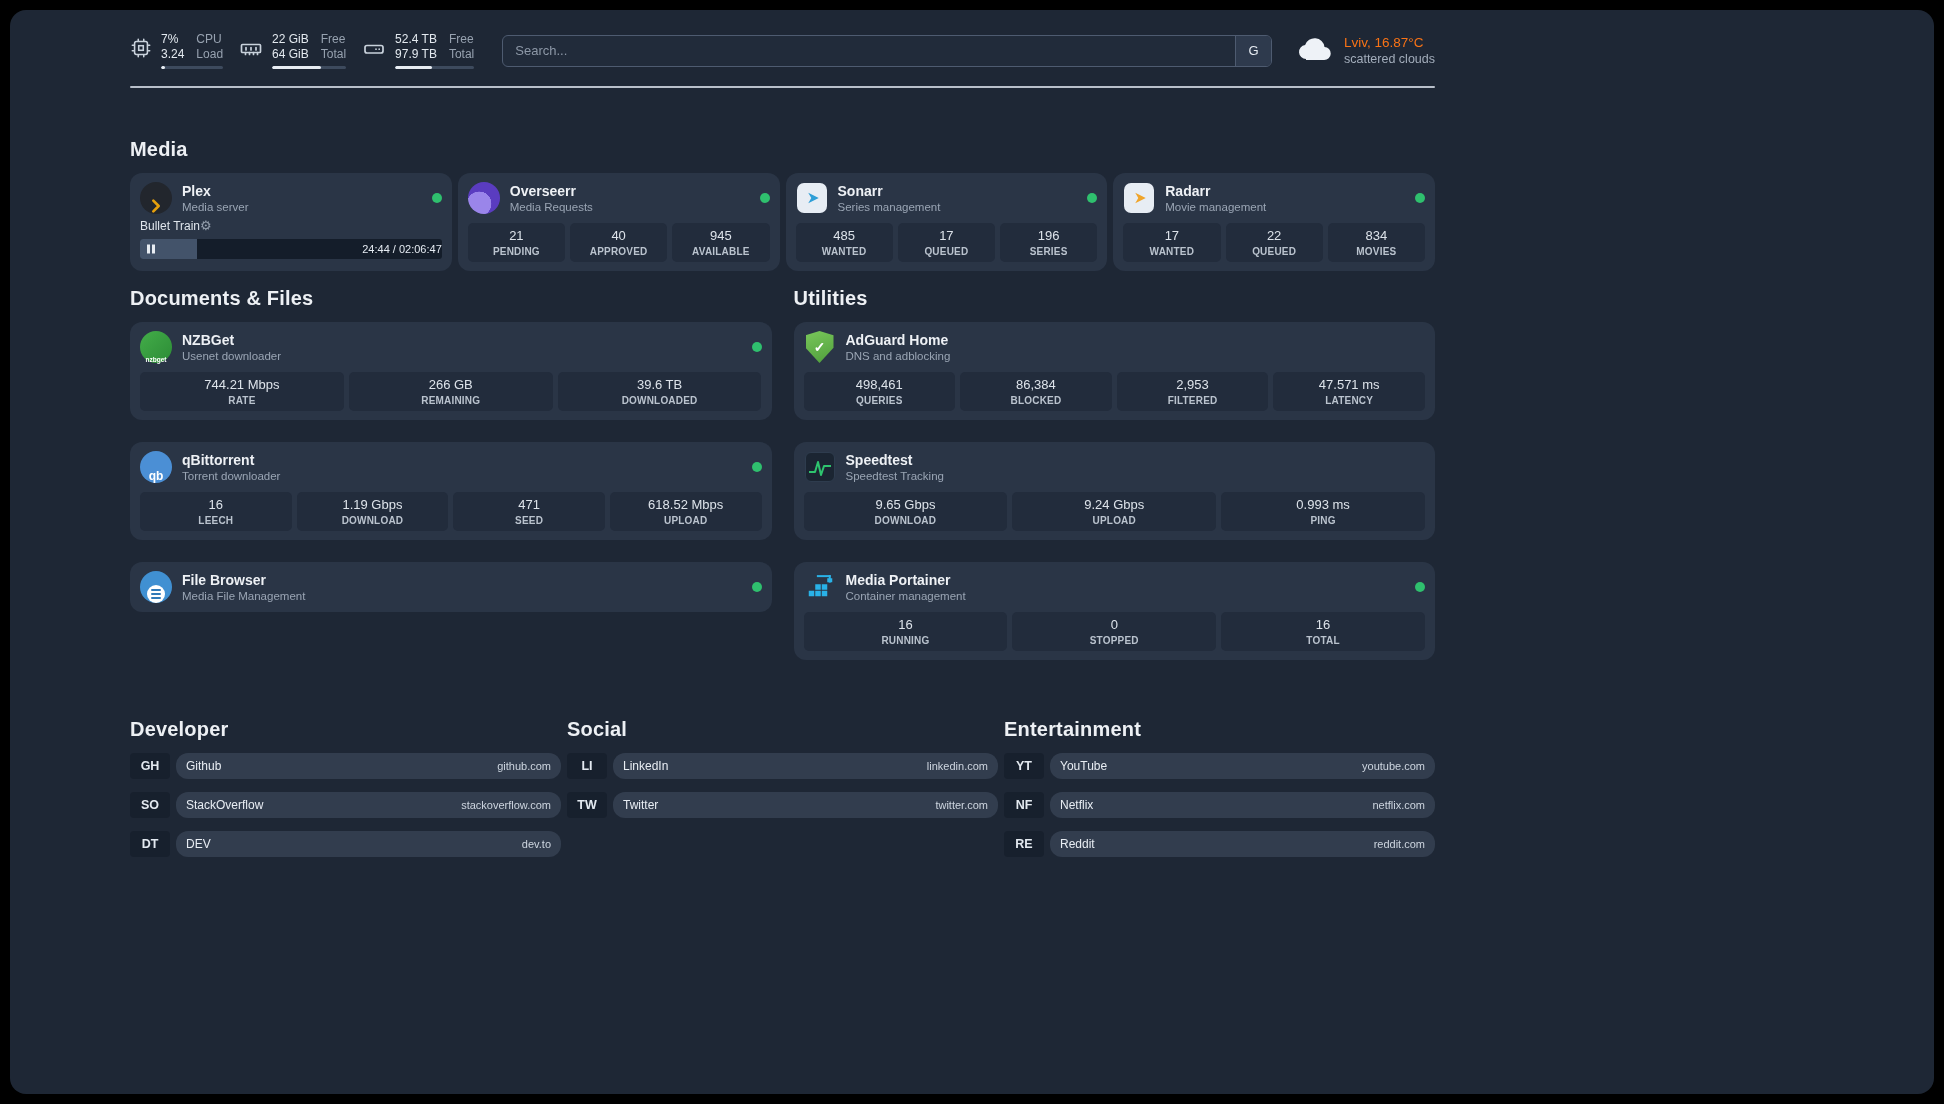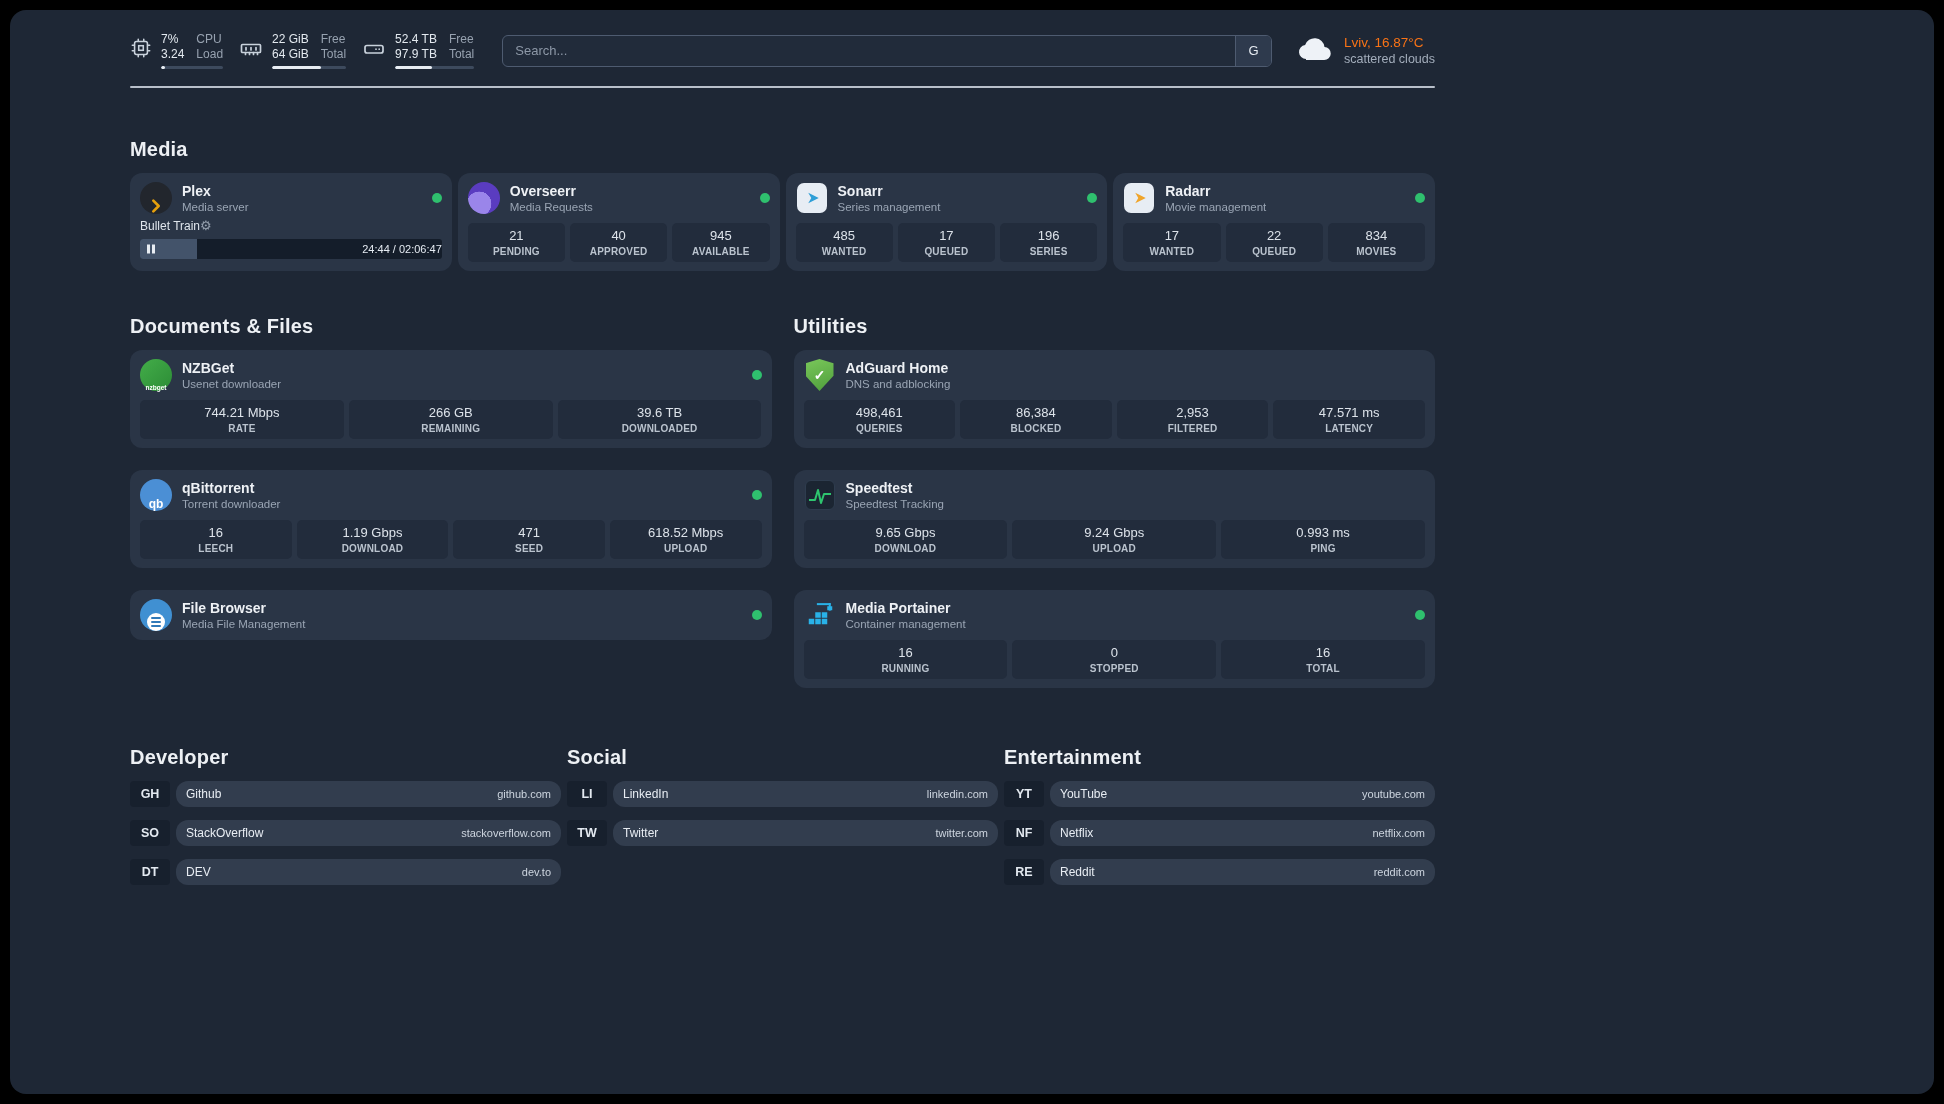--- a/index.html
+++ b/index.html
@@ -42,21 +42,21 @@
   .card-head { display:flex; align-items:center; gap:10px; }
   .svc-icon { width:32px; height:32px; flex:0 0 auto; display:flex; align-items:center; justify-content:center; }
   .svc-name { font-size:14px; font-weight:600; color:#eef1f5; line-height:17px; }
   .svc-sub { font-size:11.5px; color:#9aa5b4; line-height:14px; }
   .dot { width:10px; height:10px; border-radius:50%; background:#2fc06e; margin-left:auto; flex:0 0 auto; }
   .stats { display:flex; gap:5px; margin-top:9px; }
   .stat { flex:1; background:#222c3c; border-radius:5px; text-align:center; padding:5px 2px 4px; }
   .stat-v { font-size:13px; color:#dde3ea; line-height:16px; }
   .stat-l { font-size:10px; font-weight:700; color:#bac3ce; letter-spacing:.2px; line-height:13px; margin-top:1px; }
 
-  .two-col { display:grid; grid-template-columns:1fr 1fr; gap:22px; margin-top:44px; }
+  .two-col { display:grid; grid-template-columns:1fr 1fr; gap:22px; margin-top:16px; }
   .col-stack { display:flex; flex-direction:column; gap:22px; }
 
   
   .np-row { display:flex; justify-content:flex-start; align-items:center; margin-top:4px;
             font-size:12px; color:#dfe5ec; }
   .gear { color:#939eac; font-size:13px; }
   .player { position:relative; margin-top:6px; height:20px; background:#141d2a; border-radius:3px; overflow:hidden; }
   .player-fill { position:absolute; left:0; top:0; bottom:0; background:#43536a; }
   .pause { position:absolute; left:7px; top:50%; transform:translateY(-50%); display:flex; gap:2px; }
   .pause i { width:3px; height:9px; background:#e8edf3; display:block; }

